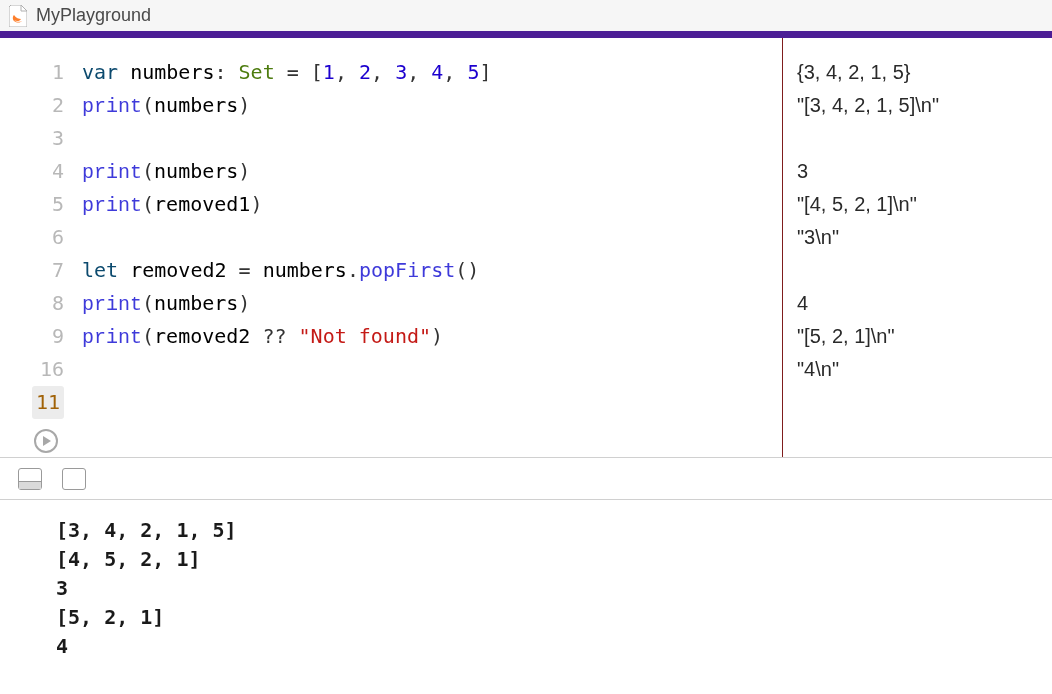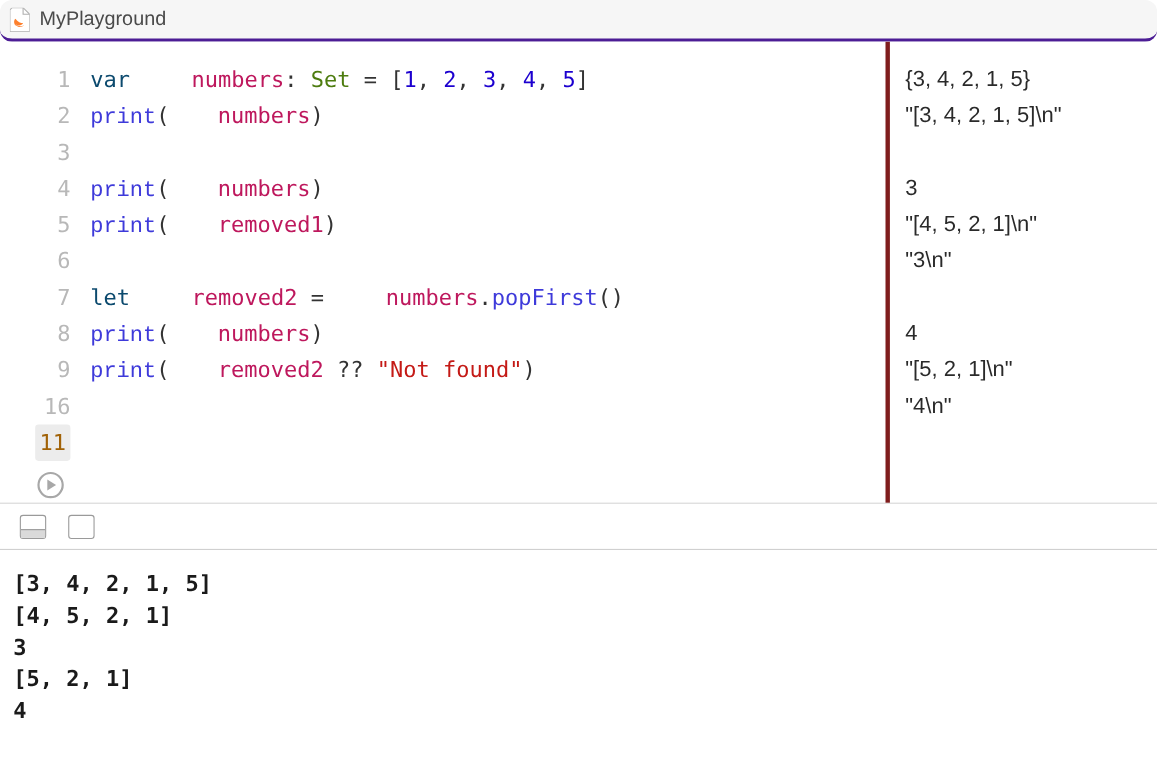--- a/index.html
+++ b/index.html
@@ -14,25 +14,24 @@
       width: 1052px;
       height: 694px;
       overflow: hidden;
       display: flex;
       flex-direction: column;
     }
 
     .title-bar {
       height: 38px;
       background: #f6f6f6;
-      border-bottom: 3px solid #4c1d95;
+      border-bottom: 7px solid #4c1d95;
       display: flex;
       align-items: center;
       padding: 0 8px;
-      border-radius: 11px;
     }
 
     .file-icon {
       width: 20px;
       height: 24px;
       margin-right: 8px;
       display: flex;
       align-items: center;
       justify-content: center;
     }
@@ -84,21 +83,21 @@
       color: #333;
     }
 
     .code-line {
       height: 33px;
       white-space: pre;
     }
 
     .kw-decl { color: #0c4a6e; }
     .kw-type { color: #4d7c0f; }
-    .ident { color: #be185d; margin-left: 44px; }
+    .ident { color: #000000; }
     .func { color: #3e3ada; font-family: Liberation Mono, monospace; }
     .method { color: #3e3ada; }
     .num { color: #1c00cf; }
     .str { color: #c41a16; }
     .op { color: #333; }
 
     .run-indicator {
       position: absolute;
       left: 34px;
       bottom: 4px;
@@ -115,22 +114,22 @@
       content: '';
       width: 0;
       height: 0;
       border-top: 5px solid transparent;
       border-bottom: 5px solid transparent;
       border-left: 8px solid #a8a8a8;
       margin-left: 2px;
     }
 
     .results-panel {
-      width: 247px;
-      border-left: 4px solid #7f1d1d;
+      width: 270px;
+      border-left: 1px solid #7f1d1d;
       font-family: -apple-system, BlinkMacSystemFont, "Helvetica Neue", sans-serif;
       font-size: 20px;
       line-height: 33px;
       padding-top: 18px;
       padding-left: 14px;
       color: #2a2a2a;
     }
 
     .result-line {
       height: 33px;
@@ -172,20 +171,21 @@
       font-size: 20px;
       line-height: 29px;
       font-weight: bold;
       padding: 16px 12px;
       color: #1a1a1a;
     }
 
     .console-line {
       height: 29px;
       white-space: pre;
+      margin-left: 44px;
     }
   </style>
 </head>
 <body>
 
 <div class="title-bar">
   <span class="file-icon">
     <svg width="18" height="22" viewBox="0 0 18 22">
       <path d="M2 0 L12 0 L18 6 L18 22 L0 22 L0 2 Z" fill="#ffffff" stroke="#b0b0b0" stroke-width="1"></path>
       <path d="M12 0 L12 6 L18 6" fill="none" stroke="#b0b0b0" stroke-width="1"></path>

